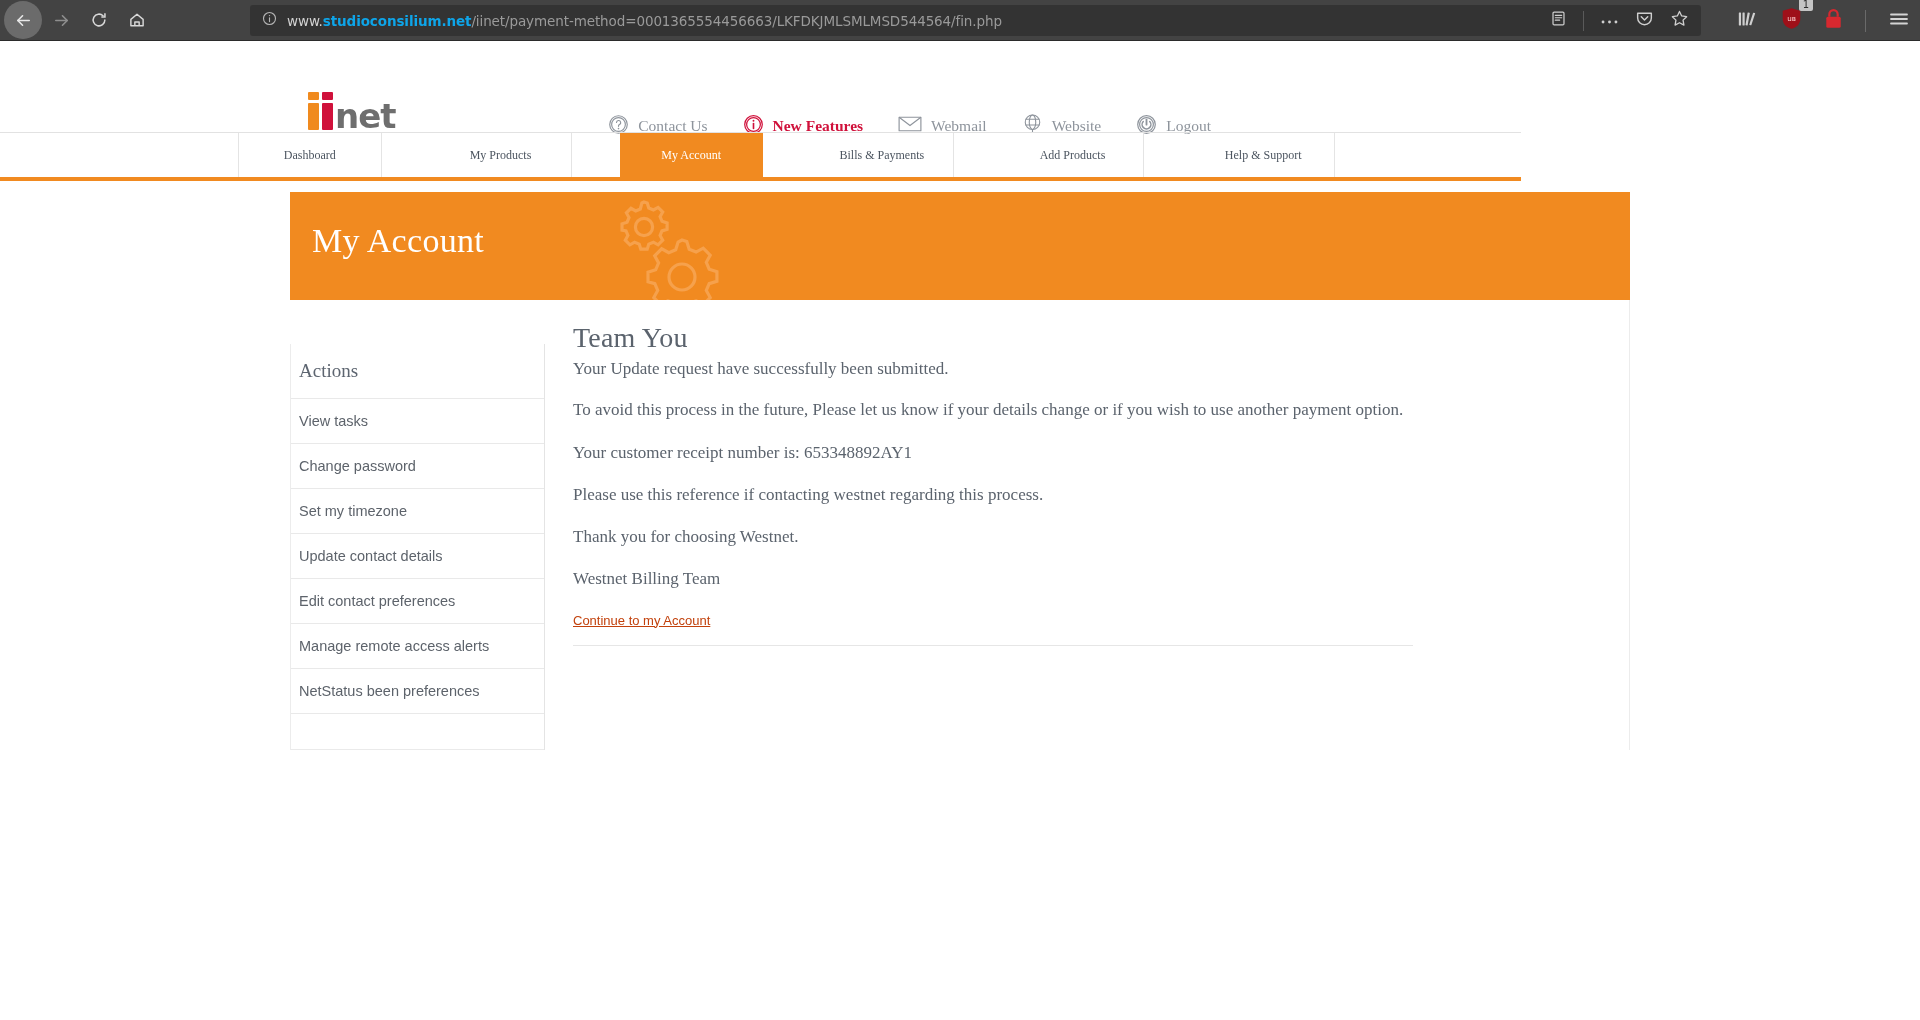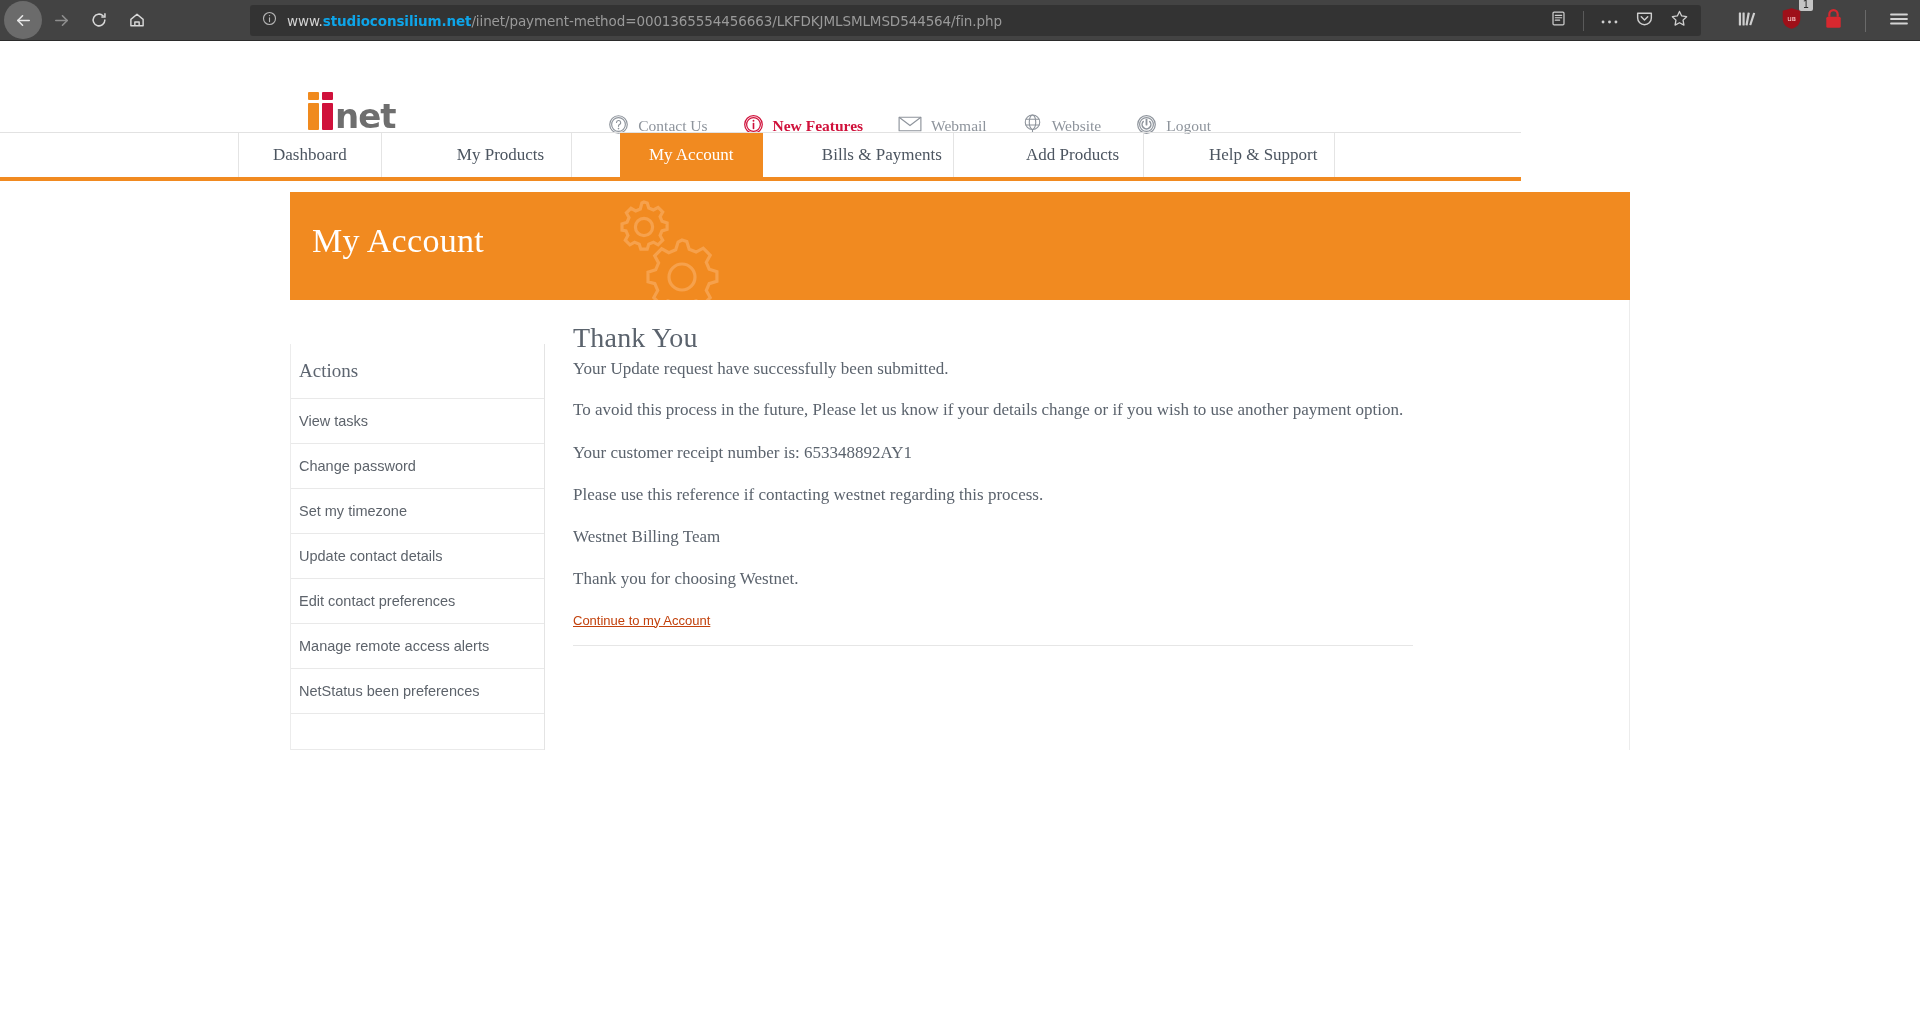--- a/index.html
+++ b/index.html
@@ -110,21 +110,21 @@
   .mainnav {
     position: relative; width: 100%; height: 45px;
     border-top: 1px solid #e2e2e2;
     display: flex; justify-content: center;
   }
   .mainnav-inner { display: flex; width: 1145px; margin-left: 4px; }
   .tab {
     flex: 1; height: 44px;
     display: flex; align-items: center; justify-content: center;
     font-family: "Liberation Serif", serif;
-    font-size: 17px; color: #4c5560;
+    font-size: 12px; color: #4c5560;
     border-right: 1px solid #e4e4e4;
     background: #fff; cursor: pointer; margin-left: 48px;
   }
   .tab:first-child { border-left: 1px solid #e4e4e4; }
   .tab.active { background: #F18A20; color: #ffffff; border-right-color: #F18A20; }
   .orange-rule {
     position: absolute; left: 0; bottom: -4px; width: 100%; height: 4px; background: #F18A20;
   }
 
   
@@ -422,28 +422,28 @@
             <div class="sidebar-item">Set my timezone</div>
             <div class="sidebar-item">Update contact details</div>
             <div class="sidebar-item">Edit contact preferences</div>
             <div class="sidebar-item">Manage remote access alerts</div>
             <div class="sidebar-item">NetStatus been preferences</div>
           </div>
         <div class="sidebar-tail"></div>
       </div>
 
       <div class="main-col">
-        <div class="main-title">Thank You</div>
+        <div class="main-title">Team You</div>
         <div id="paras-host">
             <div class="main-p first">Your Update request have successfully been submitted.</div>
             <div class="main-p">To avoid this process in the future, Please let us know if your details change or if you wish to use another payment option.</div>
             <div class="main-p">Your customer receipt number is: 653348892AY1</div>
             <div class="main-p">Please use this reference if contacting westnet regarding this process.</div>
+            <div class="main-p">Thank you for choosing Westnet.</div>
             <div class="main-p">Westnet Billing Team</div>
-            <div class="main-p">Thank you for choosing Westnet.</div>
           </div>
         <a class="continue-link">Continue to my Account</a>
         <div class="link-rule"></div>
       </div>
 
     </div>
   </div>
 </div>
 
 </body></html>

